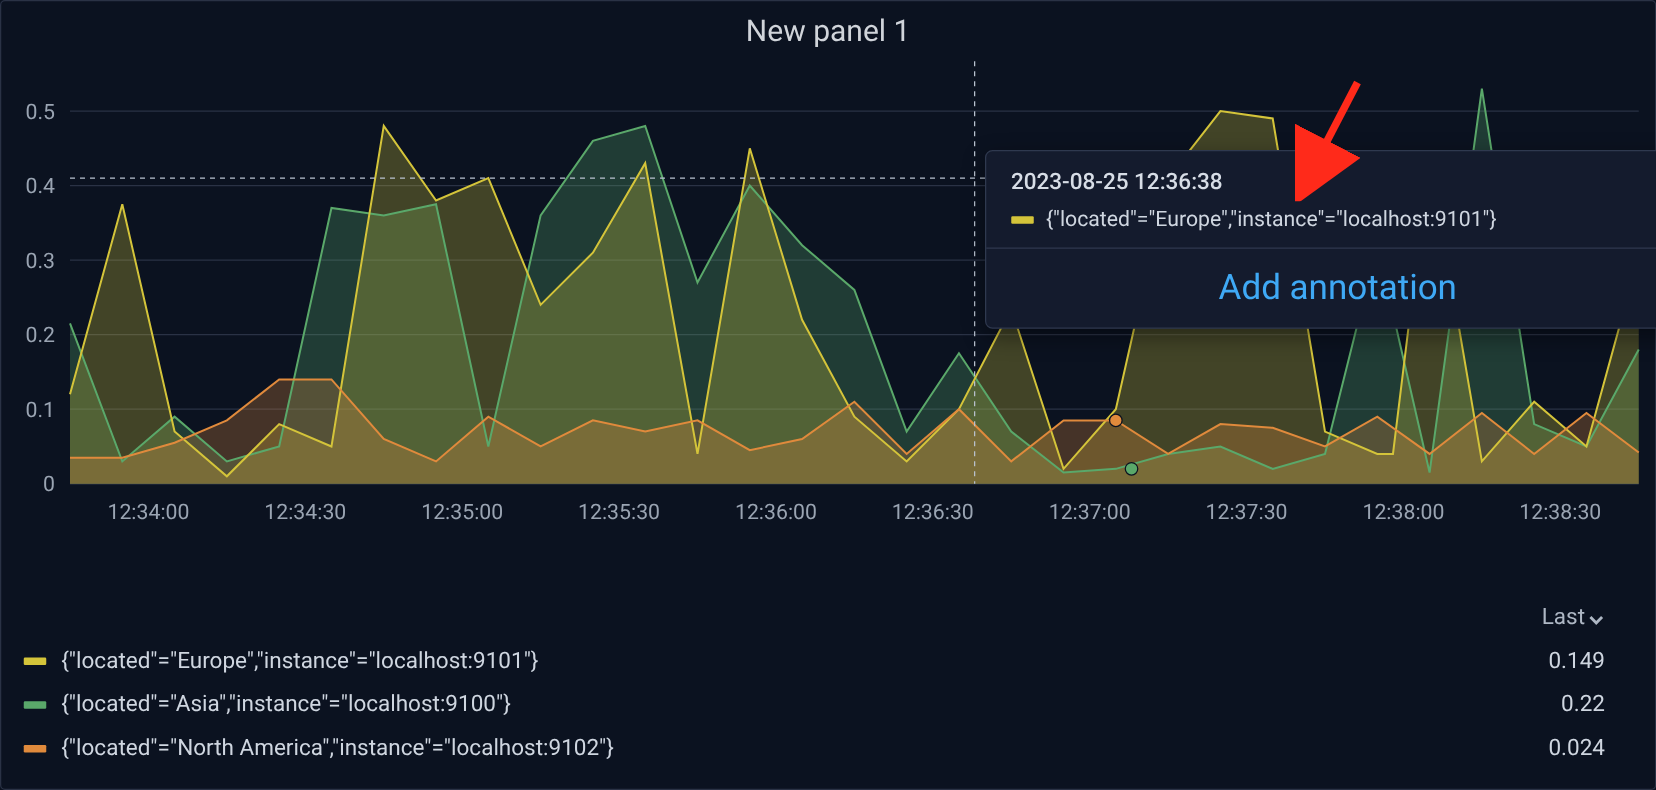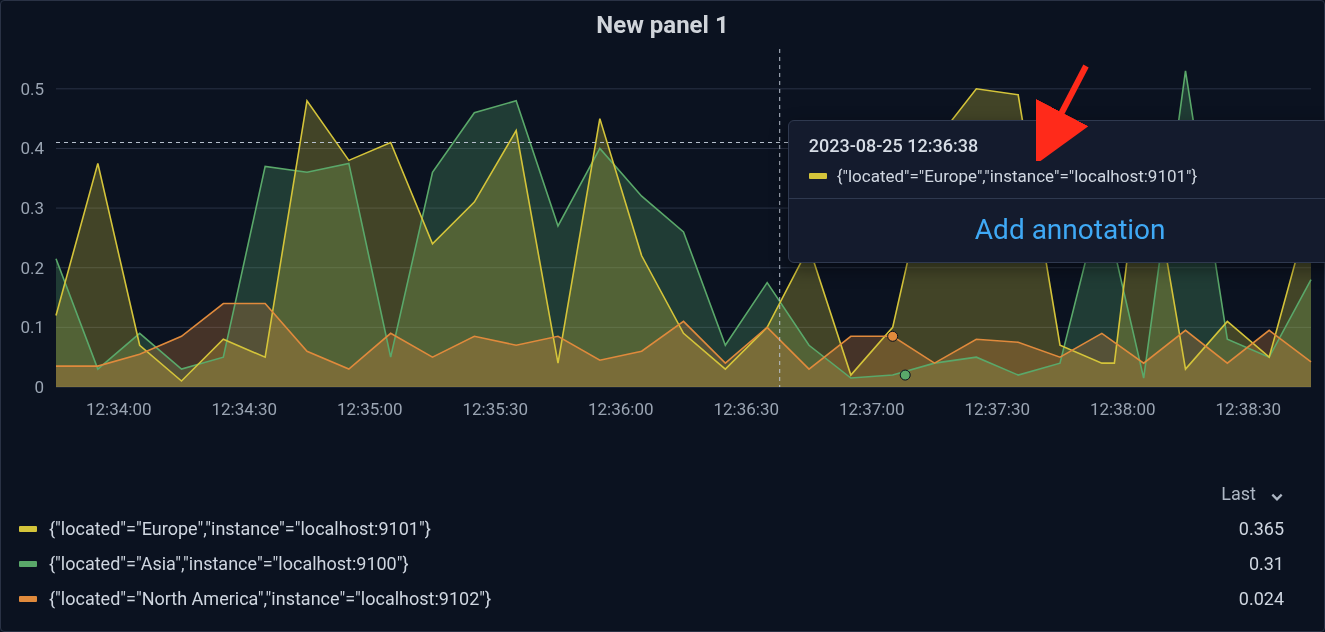--- a/index.html
+++ b/index.html
@@ -1,31 +1,31 @@
 <!DOCTYPE html>
 <html><head>
 <meta charset="utf-8">
 <style>
   html,body{margin:0;padding:0;background:#0b1220;color:#c9d1d9;font-family:-apple-system,BlinkMacSystemFont,"Segoe UI",Roboto,Helvetica,Arial,sans-serif;font-size:16px;}
   #panel{position:relative;box-sizing:border-box;width:1325px;height:632px;border:1px solid #2a3245;border-radius:4px;}
-  #title{text-align:center;font-size:24px;font-weight:700;color:#d0d4da;padding:10px 0 4px;}
+  #title{text-align:center;font-size:24px;font-weight:400;color:#d0d4da;padding:10px 0 4px;}
   #chart-wrap{position:relative;left:0;top:0;}
   #chart{display:block;}
   .grid line{stroke:#2a3245;stroke-width:1;}
   .crosshair{stroke:#b9c2cf;stroke-width:1;stroke-dasharray:4 4;}
   .series-line{fill:none;stroke-width:1.6;}
   .series-area{opacity:0.28;}
   #tooltip{position:absolute;box-sizing:border-box;background:#141b2d;border:1px solid #2f394f;border-radius:6px;box-shadow:0 6px 18px rgba(0,0,0,.4);padding:14px 20px 0;color:#cfd6e0;}
   #tooltip .tt-time{font-size:18px;font-weight:500;margin-bottom:10px;color:#d7dde6;}
   #tooltip .tt-row{display:flex;align-items:center;gap:10px;font-size:17px;margin-bottom:12px;}
   #tooltip .tt-swatch{width:18px;height:6px;border-radius:1px;}
   #tooltip .tt-sep{height:1px;background:#2f394f;margin:4px -20px 0;}
   #tooltip .tt-action{color:#3fa9f5;font-size:28px;text-align:center;padding:14px 0 16px;cursor:pointer;}
   #legend{position:absolute;left:18px;right:40px;bottom:8px;}
-  #legend .hdr{display:flex;justify-content:flex-end;align-items:center;color:#aeb7c4;font-size:18px;margin-bottom:12px;gap:14px;}
+  #legend .hdr{display:flex;justify-content:flex-end;align-items:center;color:#aeb7c4;font-size:18px;margin-bottom:12px;gap:2px;}
   #legend .row{display:flex;align-items:center;justify-content:space-between;font-size:18px;color:#cfd6e0;margin:14px 0;}
   #legend .left{display:flex;align-items:center;gap:12px;}
   #legend .swatch{width:18px;height:6px;border-radius:1px;}
   #legend .val{min-width:80px;text-align:right;}
   .chev{width:14px;height:14px;display:inline-block;}
   #arrow{position:absolute;pointer-events:none;}
 </style>
 </head>
 <body>
 
@@ -100,28 +100,28 @@
             <path d="M2 4 L6 8 L10 4" stroke="#aeb7c4" stroke-width="2" fill="none"></path>
           </svg>
       </span>
     </div>
     <div id="legend-rows">
         <div class="row">
           <div class="left">
             <span class="swatch" style="background: rgb(212, 196, 58);"></span>
             <span>{"located"="Europe","instance"="localhost:9101"}</span>
           </div>
-          <span class="val">0.365</span>
+          <span class="val">0.149</span>
         </div>
         <div class="row">
           <div class="left">
             <span class="swatch" style="background: rgb(90, 168, 106);"></span>
             <span>{"located"="Asia","instance"="localhost:9100"}</span>
           </div>
-          <span class="val">0.31</span>
+          <span class="val">0.22</span>
         </div>
         <div class="row">
           <div class="left">
             <span class="swatch" style="background: rgb(224, 138, 60);"></span>
             <span>{"located"="North America","instance"="localhost:9102"}</span>
           </div>
           <span class="val">0.024</span>
         </div>
       </div>
   </div>

